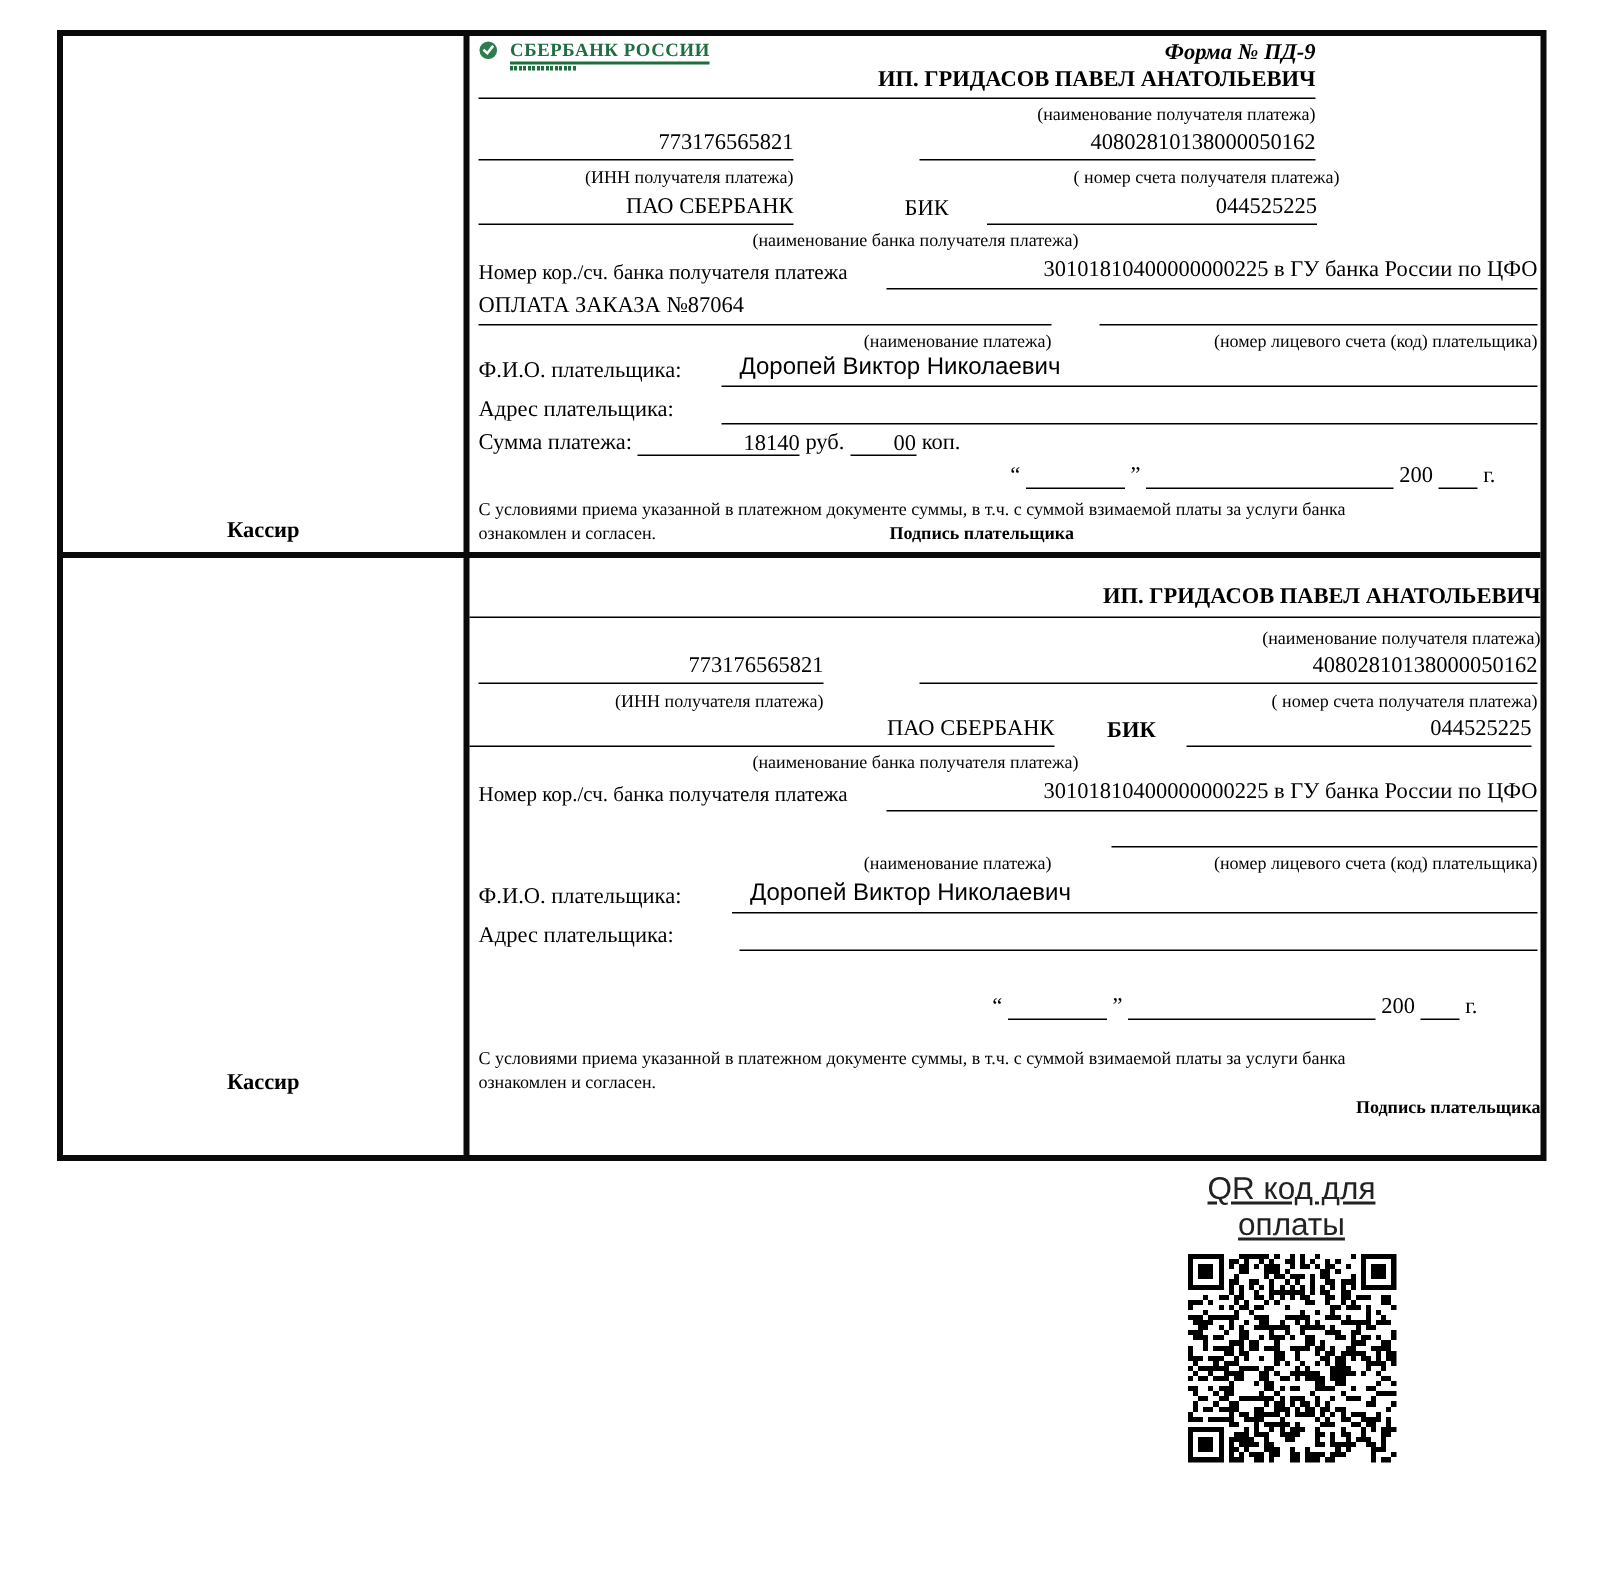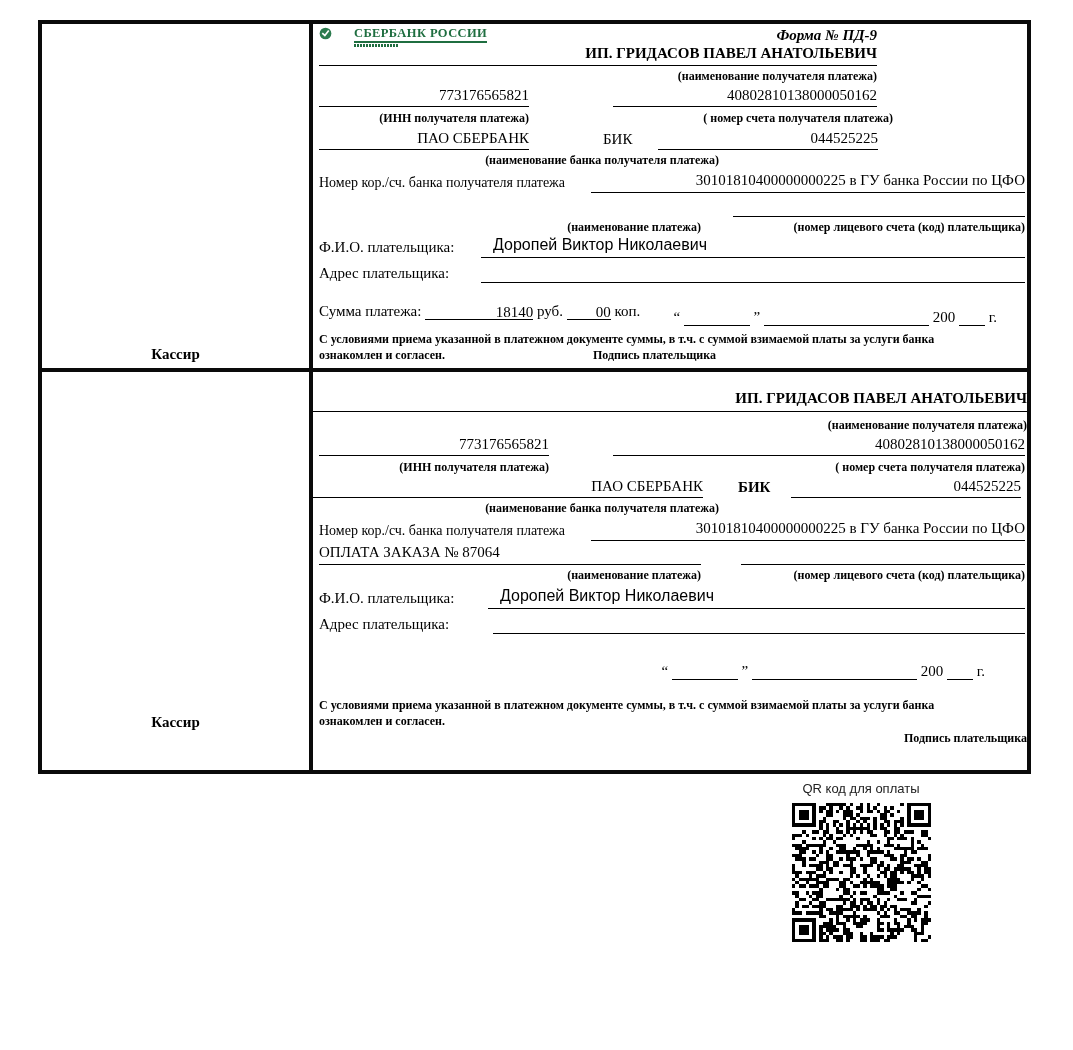--- a/index.html
+++ b/index.html
@@ -9,35 +9,35 @@
             border:4px solid #0a0a0a;box-sizing:border-box;}
   .section{position:relative;display:flex;}
   .sec-notice{height:344px;border-bottom:4px solid #0a0a0a;}
   .sec-receipt{height:398px;}
   .left-cell{position:relative;width:267px;flex:none;border-right:4px solid #0a0a0a;}
   .right-cell{position:relative;flex:1;}
   .r{position:absolute;line-height:17px;white-space:nowrap;}
   .u{border-bottom:1.4px solid #000;}
   .c{text-align:right;}
   .b{font-weight:bold;}
-  .s12{font-size:12px;line-height:14px;font-weight:bold;}
+  .s12{font-size:12px;line-height:14px;}
   .s15{font-size:15px;}
   .blank{display:inline-block;height:15px;vertical-align:bottom;}
   .sans{font-family:"Liberation Sans",sans-serif;}
   .leftcap{position:absolute;left:0;width:100%;text-align:center;}
   .payer-name{font-family:"Liberation Sans",sans-serif;font-size:16px;}
-  .sber-logo{position:absolute;left:6px;top:3px;display:flex;gap:22px;align-items:flex-start;}
+  .sber-logo{position:absolute;left:6px;top:3px;display:flex;gap:8px;align-items:flex-start;}
   .sber-text{color:var(--brand,#1f6e40);font-weight:bold;font-size:12.5px;letter-spacing:.4px;
              line-height:13px;border-bottom:2px solid var(--brand,#1f6e40);padding-bottom:1px;}
   .sber-tag{width:44px;height:3px;margin-top:1px;
             background:repeating-linear-gradient(90deg,var(--brand,#1f6e40) 0 2px,transparent 2px 3px);}
   .forma{position:absolute;right:150px;top:3px;font-weight:bold;font-style:italic;font-size:15px;}
   .qr-wrap{position:absolute;left:775px;top:781px;width:172px;text-align:center;
            font-family:"Liberation Sans",sans-serif;}
-  .qr-label{font-size:13px;color:#222;}
+  .qr-label{font-size:21px;color:#222;text-decoration:underline;}
   .qr-box{width:139px;height:139px;margin:7px auto 0 auto;}
   .qr-box svg{display:block;}
 </style>
 </head>
 <body>
 
 <div class="page">
 
   <div class="form-box">
 
@@ -70,31 +70,32 @@
         <div class="r s12 c" style="top:87px;left:285px;width:295px">( номер счета получателя платежа)</div>
 
         <div class="r s15 c u" style="top:106px;left:6px;width:210px;height:19px">ПАО СБЕРБАНК</div>
         <div class="r s15" style="top:107px;left:290px">БИК</div>
         <div class="r s15 c u" style="top:106px;left:345px;width:220px;height:19px">044525225</div>
         <div class="r s12 c" style="top:129px;left:6px;width:400px">(наименование банка получателя платежа)</div>
 
         <div class="r" style="top:150px;left:6px">Номер кор./сч. банка получателя платежа</div>
         <div class="r s15 c u" style="top:148px;left:278px;right:2px;height:20px">30101810400000000225 в ГУ банка России по ЦФО</div>
 
+        <div class="r s15 u" style="top:172px;left:6px;width:382px;height:20px">ОПЛАТА ЗАКАЗА №87064</div>
         <div class="r u" style="top:172px;left:420px;right:2px;height:20px"></div>
         <div class="r s12 c" style="top:196px;left:6px;width:382px">(наименование платежа)</div>
         <div class="r s12 c" style="top:196px;left:420px;right:2px">(номер лицевого счета (код) плательщика)</div>
 
         <div class="r s15" style="top:215px;left:6px">Ф.И.О. плательщика:</div>
         <div class="r u payer-name" style="top:212px;left:168px;right:2px;height:21px;padding-left:12px">Доропей Виктор Николаевич</div>
 
         <div class="r s15" style="top:241px;left:6px">Адрес плательщика:</div>
         <div class="r u" style="top:240px;left:168px;right:2px;height:18px"></div>
 
-        <div class="r s15" style="top:279px;left:6px">
+        <div class="r s15" style="top:263px;left:6px">
           <span>Сумма платежа:</span>
           <span class="u blank c" style="width:108px">18140</span>
           <span>руб.</span>
           <span class="u blank c" style="width:44px">00</span>
           <span>коп.</span>
         </div>
 
         <div class="r s15" style="top:285px;right:30px">
           <span>“</span>
           <span class="u blank" style="width:66px"></span>
@@ -126,21 +127,20 @@
         <div class="r s12 c" style="top:88px;left:300px;right:2px">( номер счета получателя платежа)</div>
 
         <div class="r s15 c u" style="top:106px;left:0;width:390px;height:19px">ПАО СБЕРБАНК</div>
         <div class="r s15 b" style="top:107px;left:425px">БИК</div>
         <div class="r s15 c u" style="top:106px;left:478px;right:6px;height:19px">044525225</div>
         <div class="r s12 c" style="top:129px;left:6px;width:400px">(наименование банка получателя платежа)</div>
 
         <div class="r" style="top:150px;left:6px">Номер кор./сч. банка получателя платежа</div>
         <div class="r s15 c u" style="top:148px;left:278px;right:2px;height:20px">30101810400000000225 в ГУ банка России по ЦФО</div>
 
-        <div class="r s15 u" style="top:172px;left:6px;width:382px;height:20px">ОПЛАТА ЗАКАЗА № 87064</div>
         <div class="r u" style="top:172px;left:428px;right:2px;height:20px"></div>
         <div class="r s12 c" style="top:196px;left:6px;width:382px">(наименование платежа)</div>
         <div class="r s12 c" style="top:196px;left:428px;right:2px">(номер лицевого счета (код) плательщика)</div>
 
         <div class="r s15" style="top:218px;left:6px">Ф.И.О. плательщика:</div>
         <div class="r u payer-name" style="top:215px;left:175px;right:2px;height:21px;padding-left:12px">Доропей Виктор Николаевич</div>
 
         <div class="r s15" style="top:244px;left:6px">Адрес плательщика:</div>
         <div class="r u" style="top:243px;left:180px;right:2px;height:18px"></div>
 

